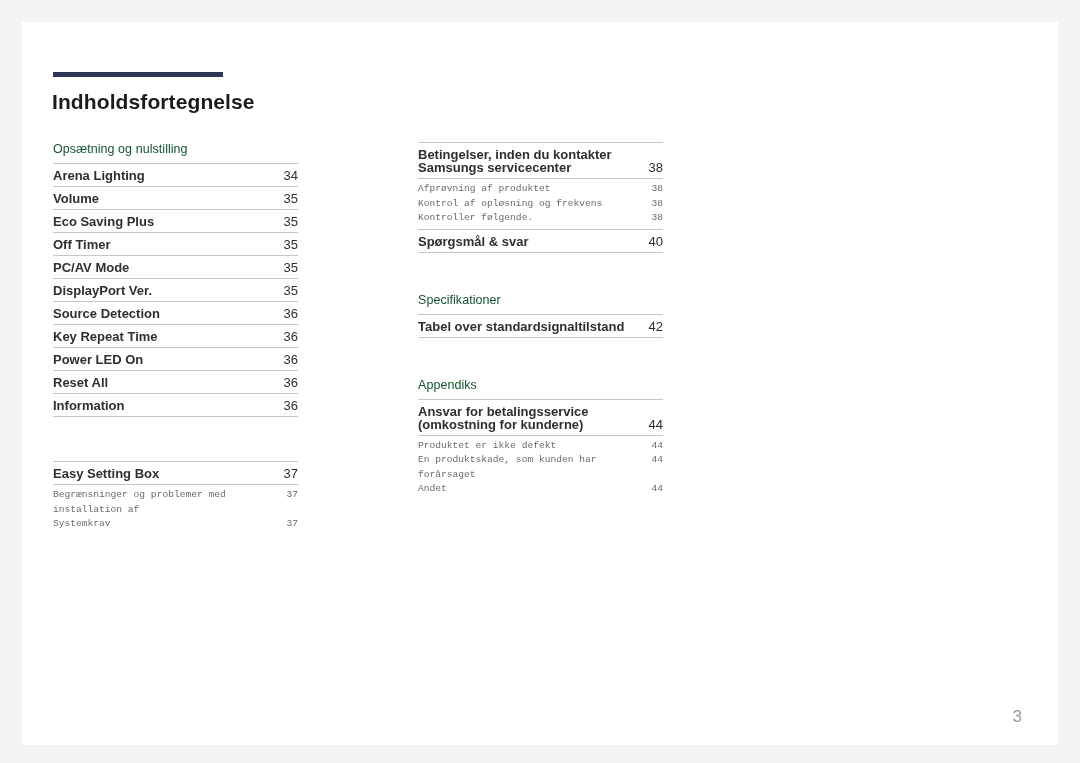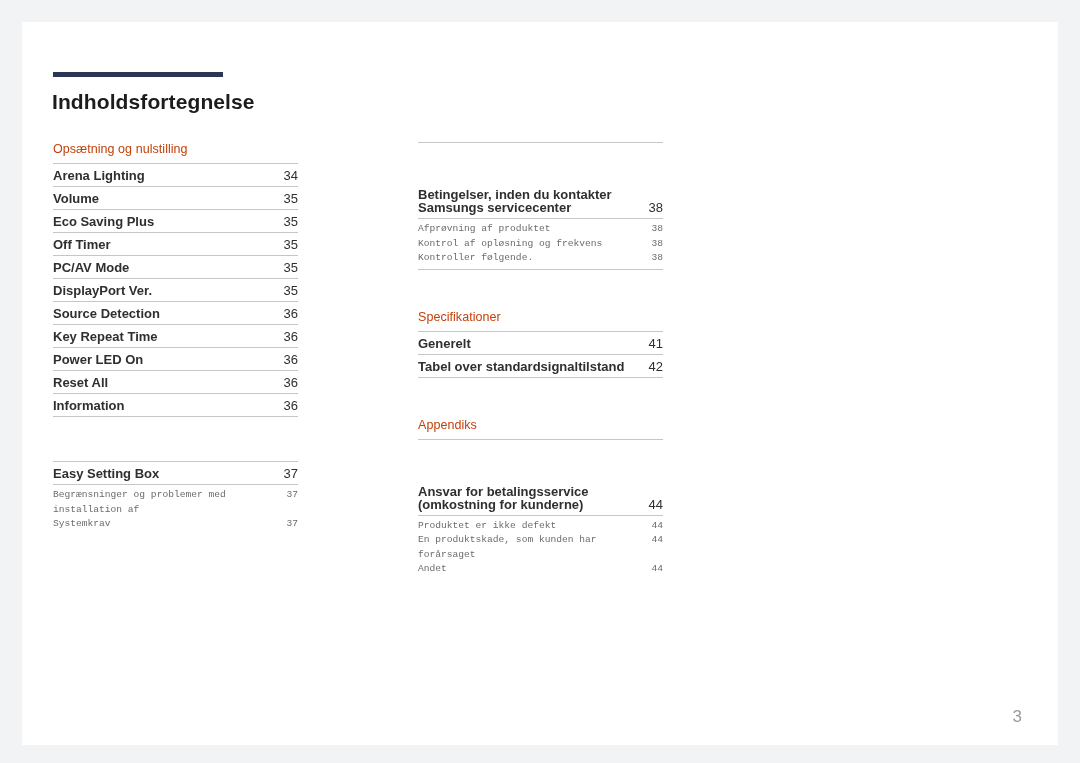--- a/index.html
+++ b/index.html
@@ -47,21 +47,21 @@
     top: 120px;
     width: 245px;
   }
   #col-left  { left: 31px; }
   #col-right { left: 396px; }
 
   .section { margin-bottom: 0; }
 
   .section-heading {
     font-size: 12.5px;
-    color: #c2410c;
+    color: #14532d;
     padding-bottom: 7px;
     letter-spacing: 0.05px;
     white-space: nowrap;
   }
 
   .entries {
     border-top: 1px solid #c6c6c6;
   }
 
   
@@ -84,21 +84,20 @@
     color: #2f2f2f;
     flex: 0 0 auto;
     text-align: right;
     min-width: 14px;
   }
 
   
   .entry-main.wrap {
     display: block;
     position: relative;
-    margin-top: 40px;
   }
   .entry-main.wrap .label {
     display: block;
     padding-right: 0;
     max-width: 212px;
   }
   .entry-main.wrap .page {
     position: absolute;
     right: 0;
     bottom: 4px;
@@ -228,30 +227,30 @@
             </div>
             <div class="entry-sub">
               <span class="label">Kontrol af opløsning og frekvens</span>
               <span class="page">38</span>
             </div>
             <div class="entry-sub">
               <span class="label">Kontroller følgende.</span>
               <span class="page">38</span>
             </div>
           </div>
+          <div class="entry-main">
+            <span class="label">Spørgsmål &amp; svar</span>
+            <span class="page">40</span>
+          </div>
         </div>
       </div>
       <div class="gap-md"></div>
       <div class="section">
         <div class="section-heading">Specifikationer</div>
         <div class="entries">
-          <div class="entry-main">
-            <span class="label">Generelt</span>
-            <span class="page">41</span>
-          </div>
           <div class="entry-main">
             <span class="label">Tabel over standardsignaltilstand</span>
             <span class="page">42</span>
           </div>
         </div>
       </div>
       <div class="gap-md"></div>
       <div class="section">
         <div class="section-heading">Appendiks</div>
         <div class="entries">

